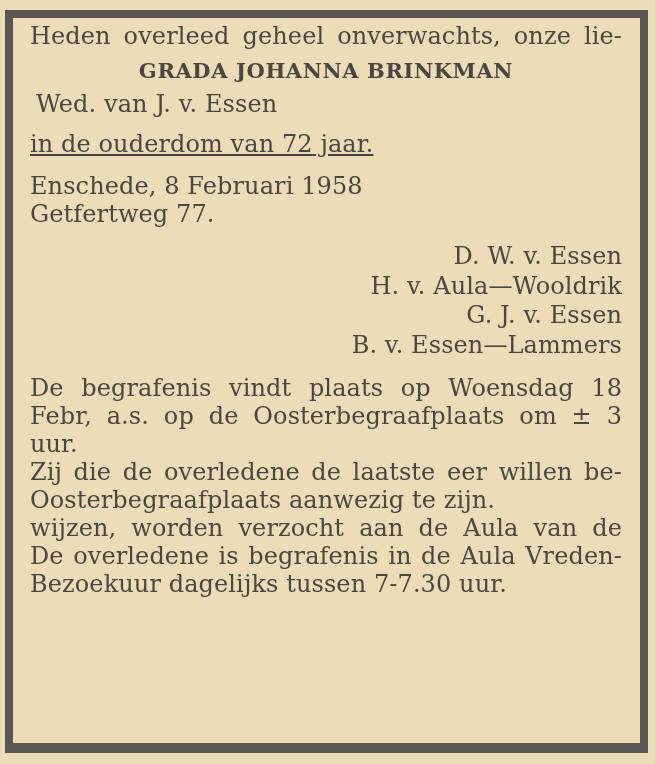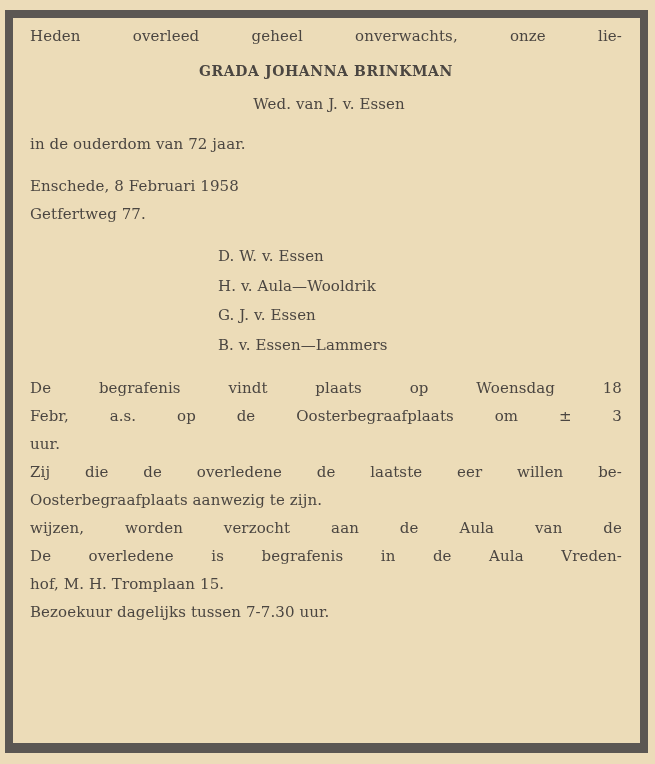--- a/index.html
+++ b/index.html
@@ -25,46 +25,46 @@
       border-bottom-width: 10px;
       background: #ecdcb8;
     }
     .content {
       position: absolute;
       left: 30px;
       top: 22px;
       width: 592px;
     }
     .line {
-      font-size: 15px;
+      font-size: 24px;
       line-height: 28px;
       white-space: nowrap;
       letter-spacing: 0.1px;
     }
     .name {
       font-weight: bold;
-      font-size: 14px;
+      font-size: 21px;
       letter-spacing: 0.6px;
       text-align: center;
       margin-top: 7px;
       line-height: 28px;
     }
     .wed {
-      text-align: center;
       margin-top: 5px;
       padding-left: 6px;
     }
-    .gap-s { margin-top: 12px; }
+    .gap-s { margin-top: 12px; text-decoration: underline; }
     .gap-m { margin-top: 14px; }
     .family {
       padding-left: 188px;
       margin-top: 14px;
     }
     .family .line {
       line-height: 29.5px;
+      text-align: right;
     }
     .justify {
       text-align: justify;
       text-align-last: justify;
       white-space: nowrap;
     }
     .para { margin-top: 0; }
   </style>
 </head>
 <body>
@@ -96,17 +96,16 @@
   </div>
 
   <div class="para">
     <div class="line justify">Zij die de overledene de laatste eer willen be-</div>
     <div class="line">Oosterbegraafplaats aanwezig te zijn.</div>
     <div class="line justify">wijzen, worden verzocht aan de Aula van de</div>
   </div>
 
   <div class="para">
     <div class="line justify">De overledene is begrafenis in de Aula Vreden-</div>
-    <div class="line">hof, M. H. Tromplaan 15.</div>
   </div>
 
   <div class="para line">Bezoekuur dagelijks tussen 7-7.30 uur.</div>
 </div>
 
 </body></html>

